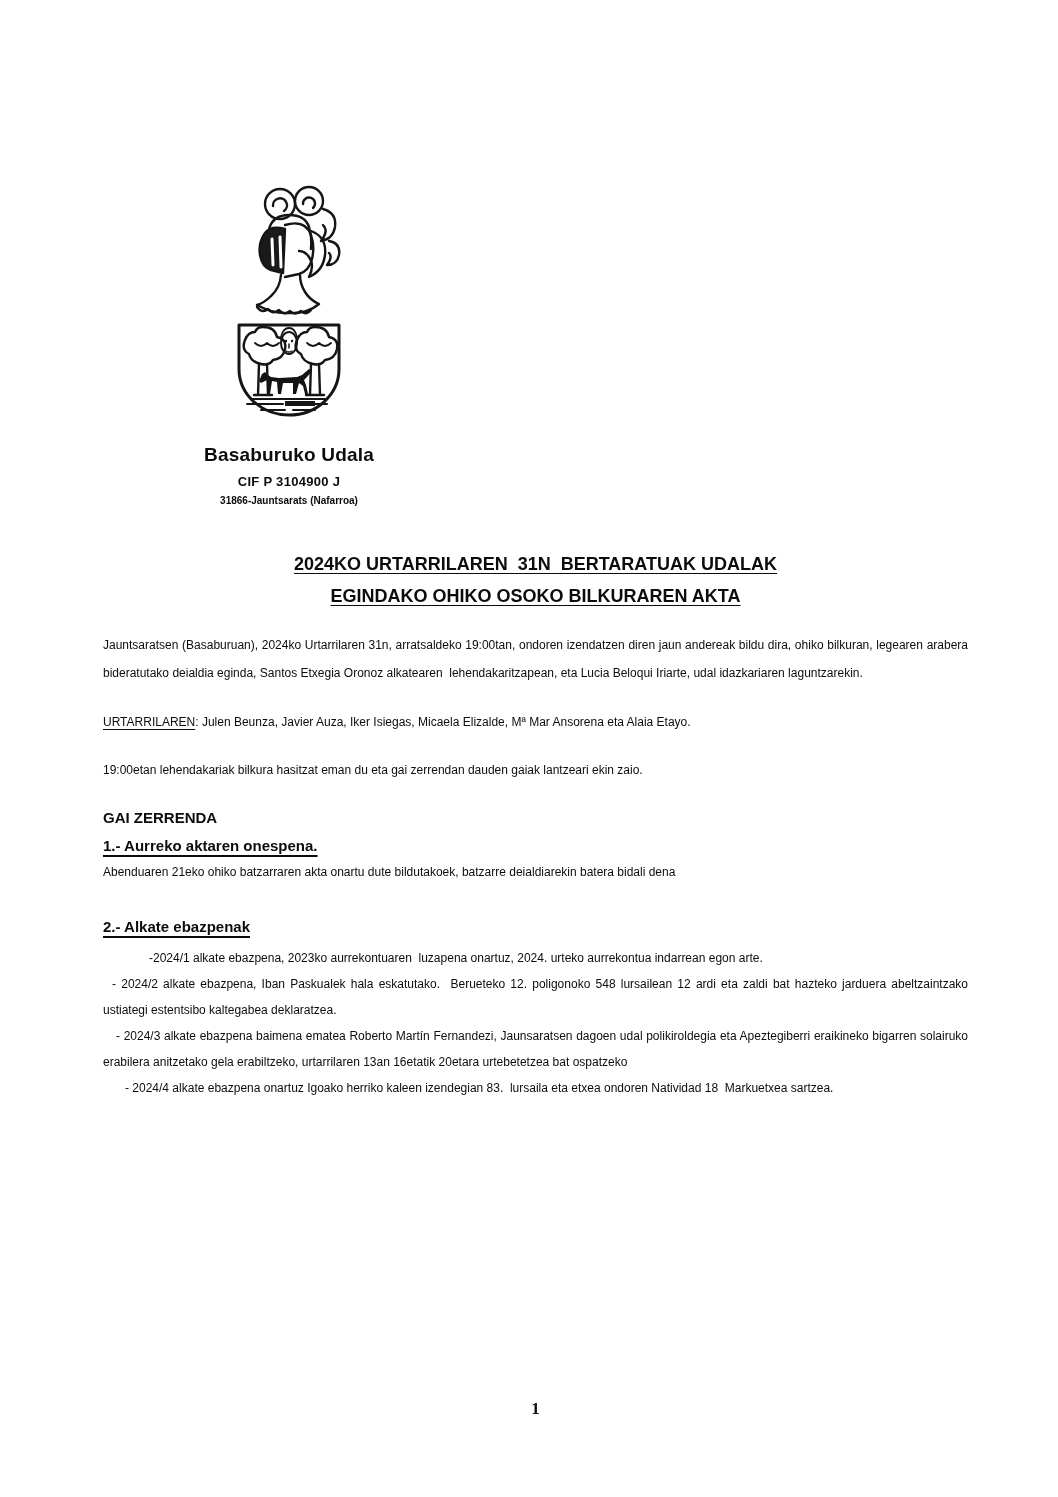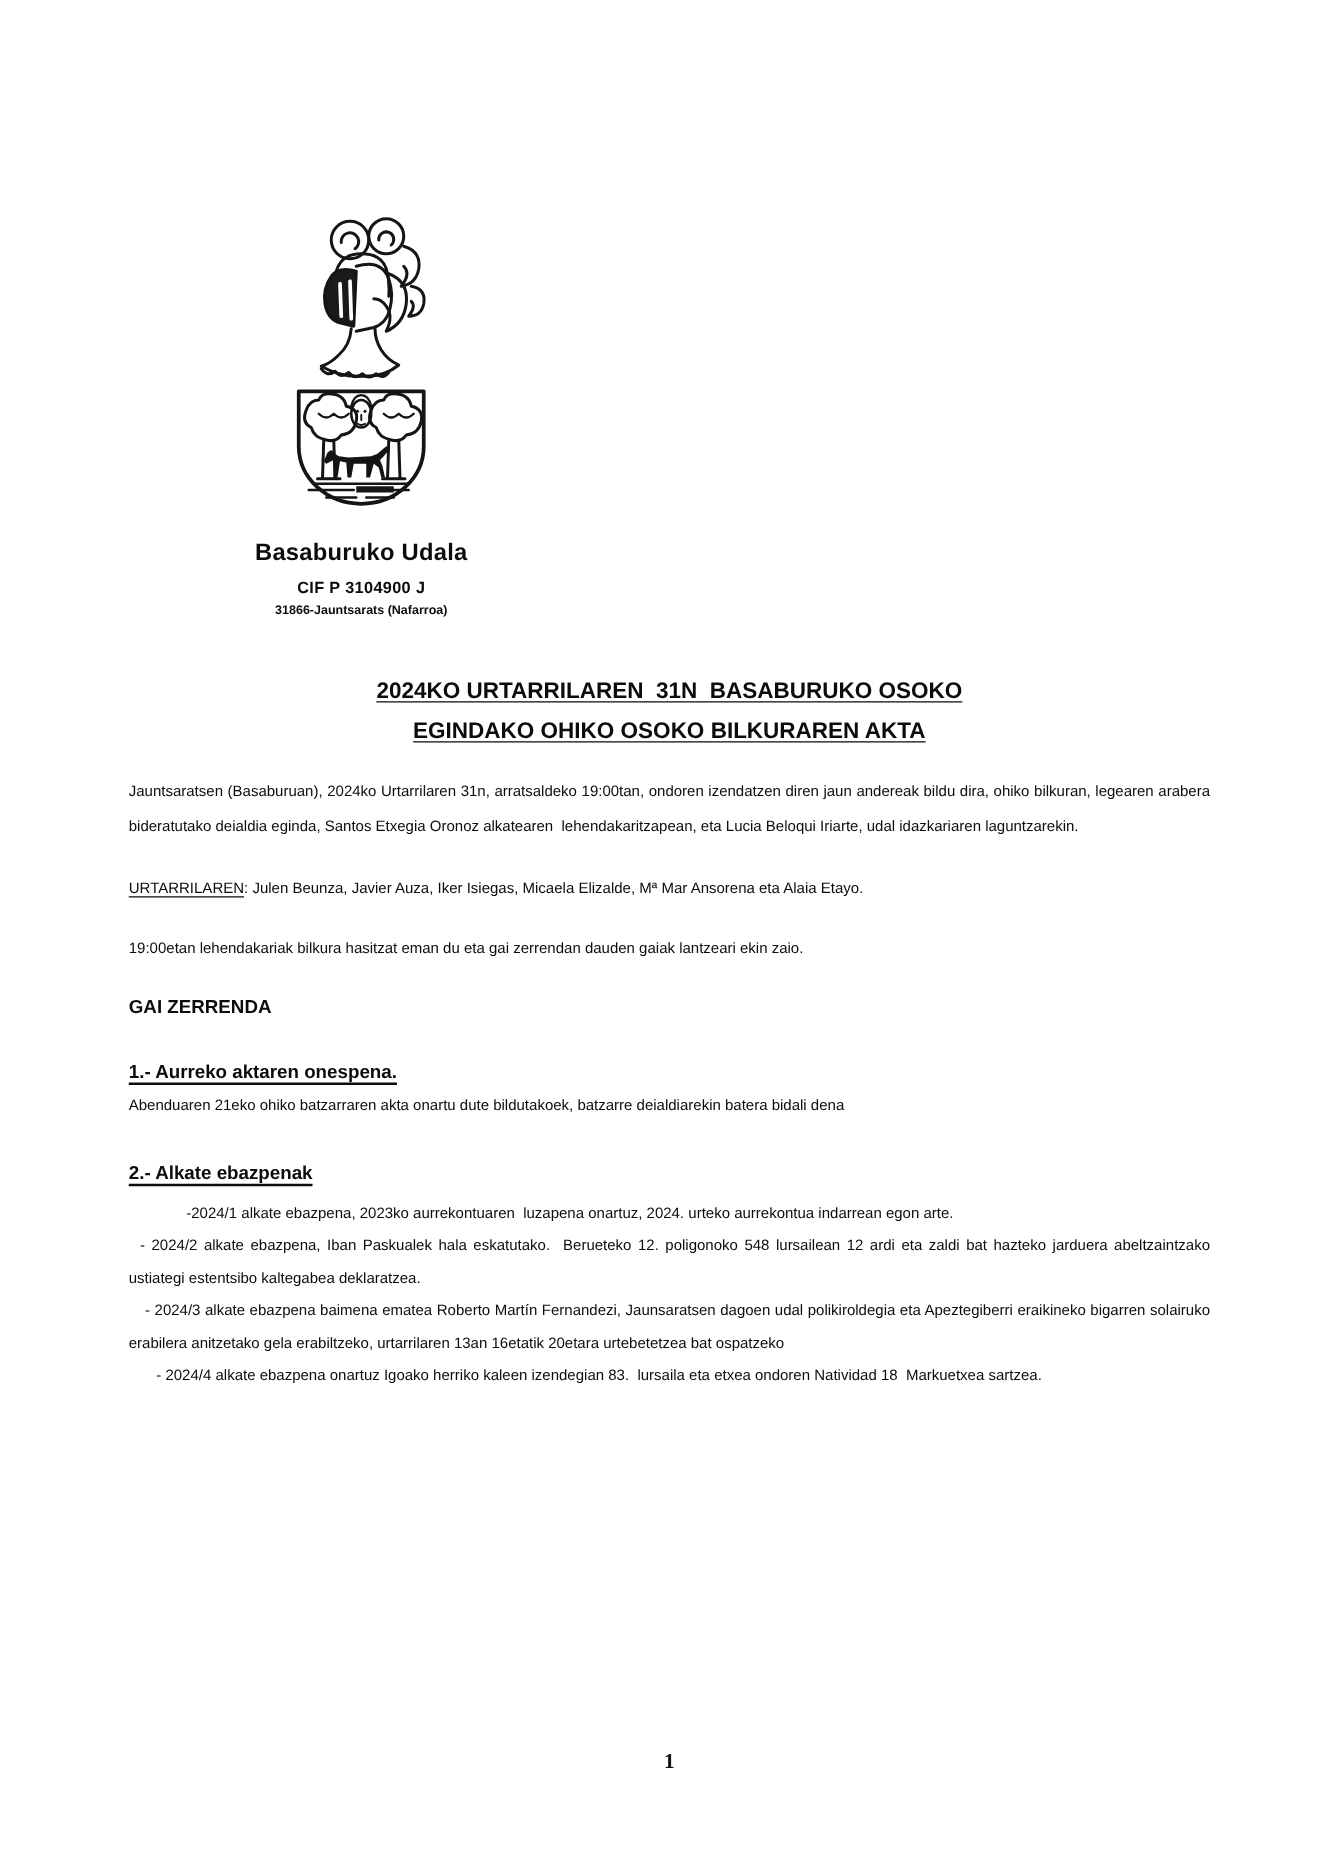--- a/index.html
+++ b/index.html
@@ -4,21 +4,21 @@
 <style>
   html,body { margin:0; padding:0; background:#ffffff; }
   .page {
     position:relative;
     width:1058px; height:1497px;
     background:#ffffff;
     color:#0c0c0c;
     font-family:"Liberation Sans","DejaVu Sans",sans-serif;
     overflow:hidden;
   }
-  .content { position:absolute; left:103px; top:4px; width:865px; }
+  .content { position:absolute; left:103px; top:16px; width:865px; }
 
   
   .header-block { margin-top:163px; margin-left:80px; width:212px; text-align:center; }
   .crest { display:block; margin:0 auto; width:132px; height:240px; }
   .org-name { margin-top:24px; font-size:19px; font-weight:bold; line-height:23px; letter-spacing:.2px; }
   .cif-line { margin-top:8px; font-size:13px; font-weight:bold; letter-spacing:.3px; }
   .address-line { margin-top:6px; font-size:10px; font-weight:bold; }
 
   
   .doc-title { margin-top:42px; text-align:center; font-weight:bold; font-size:18px; line-height:32px; }
@@ -30,21 +30,21 @@
     text-align:justify; white-space:pre-wrap;
   }
   .intro      { margin-top:20px; }
   .attendees  { margin-top:22px; }
   .opening    { margin-top:20px; }
   .u { text-decoration:underline; text-underline-offset:3px; }
 
   .sec-heading { margin:0; font-size:15px; line-height:27.5px; font-weight:bold; }
   .agenda-heading { margin-top:20px; }
   .item-heading   { text-decoration:underline; text-underline-offset:4px; text-decoration-thickness:2px; }
-  .item1-heading  { margin-top:24px; }
+  .item1-heading  { }
   .item1-text     { margin-top:0; }
   .item2-heading  { margin-top:26px; }
 
   .res   { line-height:26px; }
   .res-1 { margin-top:5px;  text-indent:46px; }
   .res-2 { margin-top:0;    text-indent:9px;  }
   .res-3 { margin-top:0;    text-indent:13px; }
   .res-4 { margin-top:0; text-indent:22px; }
 
   .page-number {
@@ -101,21 +101,21 @@
         </g>
 
         <path fill="#141414" stroke="none" d="M36,202 L39,195 L42,193 L45,196 L48,198 L56,199 L74,198 L79,196 L86,190 L89,192 L84,198 L81,201 L83,206 L85,215 L82,215 L80,207 L76,204 L73,215 L70,215 L70,204 L60,204 L58,215 L55,215 L54,203 L49,202 L47,215 L44,215 L44,201 L38,204 Z"></path>
       </svg>
       <div class="org-name">Basaburuko Udala</div>
       <div class="cif-line">CIF P 3104900 J</div>
       <div class="address-line">31866-Jauntsarats (Nafarroa)</div>
     </div>
 
     <div class="doc-title">
-      <div><span class="tline">2024KO URTARRILAREN  31N  BASABURUKO OSOKO</span></div>
+      <div><span class="tline">2024KO URTARRILAREN  31N  BERTARATUAK UDALAK</span></div>
       <div><span class="tline">EGINDAKO OHIKO OSOKO BILKURAREN AKTA</span></div>
     </div>
 
     <p class="par intro">Jauntsaratsen (Basaburuan), 2024ko Urtarrilaren 31n, arratsaldeko 19:00tan, ondoren izendatzen diren jaun andereak bildu dira, ohiko bilkuran, legearen arabera bideratutako deialdia eginda, Santos Etxegia Oronoz alkatearen  lehendakaritzapean, eta Lucia Beloqui Iriarte, udal idazkariaren laguntzarekin.</p>
 
     <p class="par attendees"><span class="u">URTARRILAREN</span><span>: Julen Beunza, Javier Auza, Iker Isiegas, Micaela Elizalde, Mª Mar Ansorena eta Alaia Etayo.</span></p>
 
     <p class="par opening">19:00etan lehendakariak bilkura hasitzat eman du eta gai zerrendan dauden gaiak lantzeari ekin zaio.</p>
 
     <p class="sec-heading agenda-heading">GAI ZERRENDA</p>

